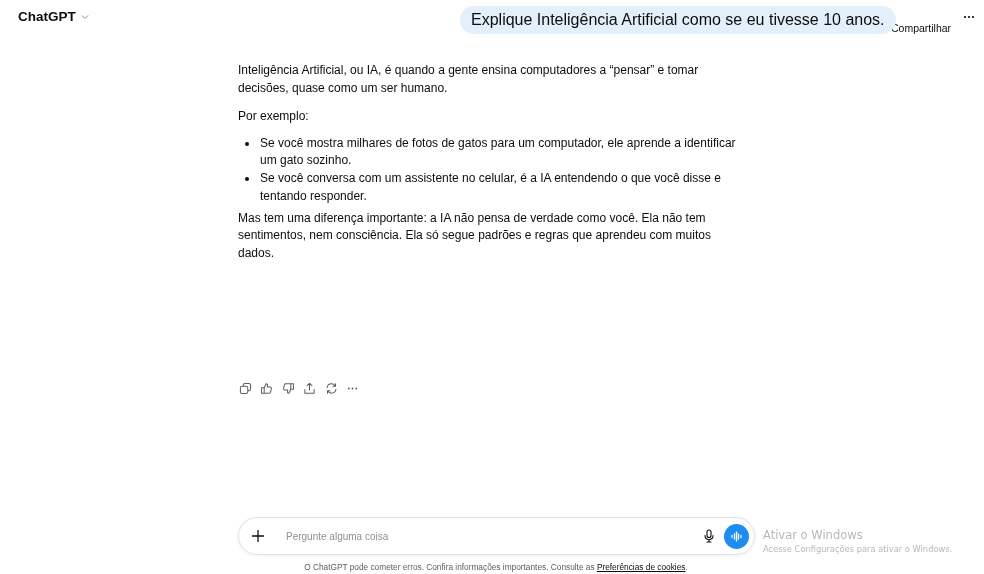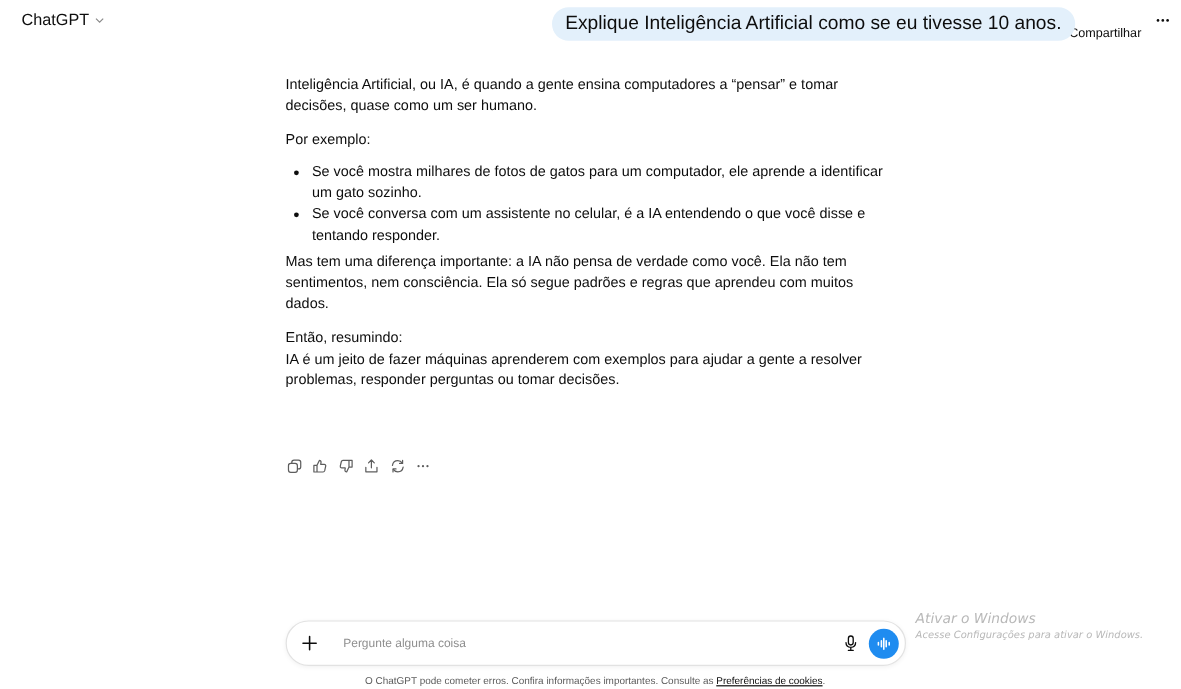--- a/index.html
+++ b/index.html
@@ -9,21 +9,21 @@
       font-family: "Liberation Sans", "DejaVu Sans", sans-serif;
       color: #0d0d0d;
     }
     .page { position: relative; width: 984px; height: 574px; }
 
     
     .header { position: absolute; left: 0; top: 0; width: 984px; height: 36px; }
     .brand {
       position: absolute; left: 18px; top: 9px;
       display: flex; align-items: center; gap: 4px;
-      font-size: 13.5px; font-weight: 400; color: #0d0d0d; cursor: pointer;
+      font-size: 13.5px; font-weight: 700; color: #0d0d0d; cursor: pointer;
     }
     .brand .chev { width: 10px; height: 10px; margin-top: 1px; }
     .share-btn {
       position: absolute; left: 874px; top: 22px;
       display: flex; align-items: center; gap: 5px;
       font-size: 10.5px; color: #0d0d0d; cursor: pointer;
     }
     .share-btn svg { width: 12px; height: 12px; }
     .more-btn {
       position: absolute; left: 962px; top: 10px; width: 14px; height: 14px;
@@ -89,23 +89,22 @@
     }
 
     .disclaimer {
       position: absolute; left: 0; top: 562px; width: 992px; text-align: center;
       font-size: 8.3px; color: #5d5d5d;
     }
     .disclaimer a { color: #0d0d0d; text-decoration: underline; cursor: pointer; }
 
     
     .watermark {
-      position: absolute; left: 763px; top: 508px; color: #b8b8b8;
+      position: absolute; left: 763px; top: 528px; color: #b8b8b8;
       font-family: "DejaVu Sans", sans-serif;
-      font-style: italic;
     }
     .watermark .wm-title { font-size: 11.5px; line-height: 14px; }
     .watermark .wm-sub { font-size: 8.3px; line-height: 12px; margin-top: 1px; }
   </style>
 </head>
 <body>
 
 <div class="page">
 
   <div class="header">
@@ -136,24 +135,20 @@
   <div class="user-bubble">Explique Inteligência Artificial como se eu tivesse 10 anos.</div>
 
   <div class="assistant">
     <p>Inteligência Artificial, ou IA, é quando a gente ensina computadores a “pensar” e tomar decisões, quase como um ser humano.</p>
     <p>Por exemplo:</p>
     <ul>
       <li>Se você mostra milhares de fotos de gatos para um computador, ele aprende a identificar um gato sozinho.</li>
       <li>Se você conversa com um assistente no celular, é a IA entendendo o que você disse e tentando responder.</li>
     </ul>
     <p>Mas tem uma diferença importante: a IA não pensa de verdade como você. Ela não tem sentimentos, nem consciência. Ela só segue padrões e regras que aprendeu com muitos dados.</p>
-    <div class="summary">
-      <p>Então, resumindo:</p>
-      <p>IA é um jeito de fazer máquinas aprenderem com exemplos para ajudar a gente a resolver problemas, responder perguntas ou tomar decisões.</p>
-    </div>
   </div>
 
   <div class="actions">
     <div class="act">
       <svg viewBox="0 0 14 14">
         <rect x="4.5" y="1.5" width="8" height="8" rx="2" fill="none" stroke="#5d5d5d" stroke-width="1.1"></rect>
         <rect x="1.5" y="4.5" width="8" height="8" rx="2" fill="#fff" stroke="#5d5d5d" stroke-width="1.1"></rect>
       </svg>
     </div>
     <div class="act">

